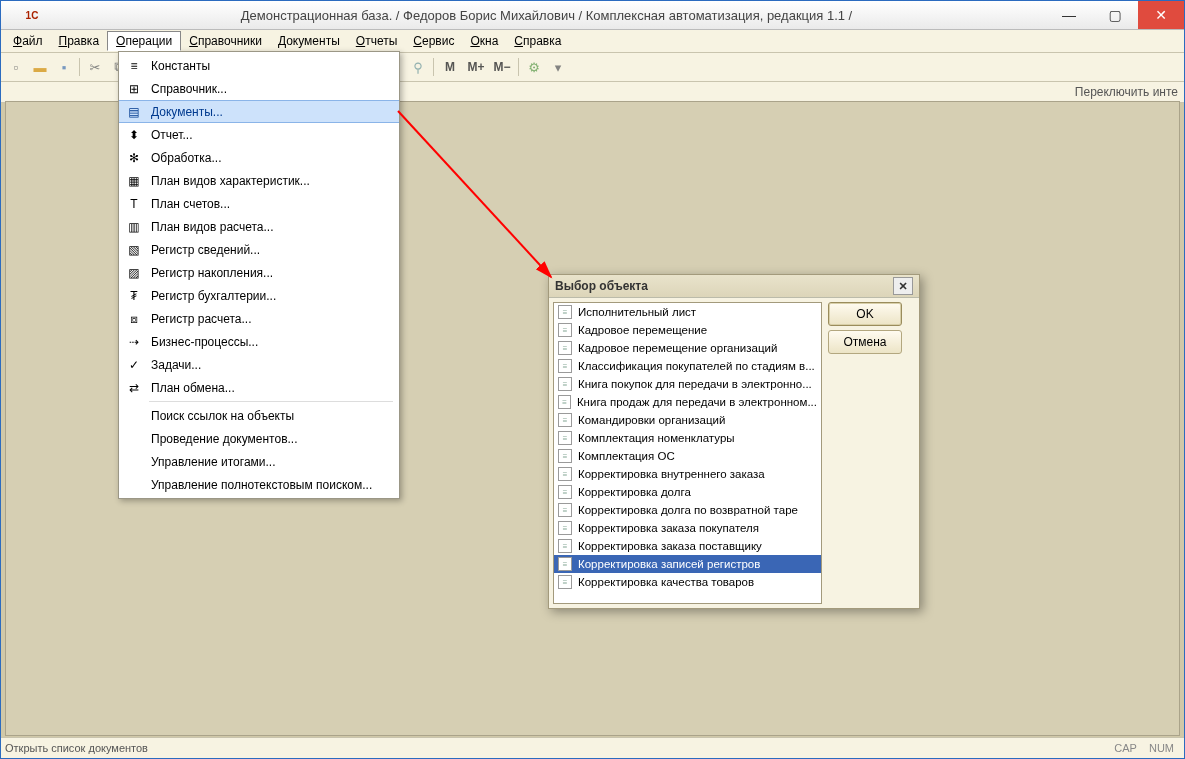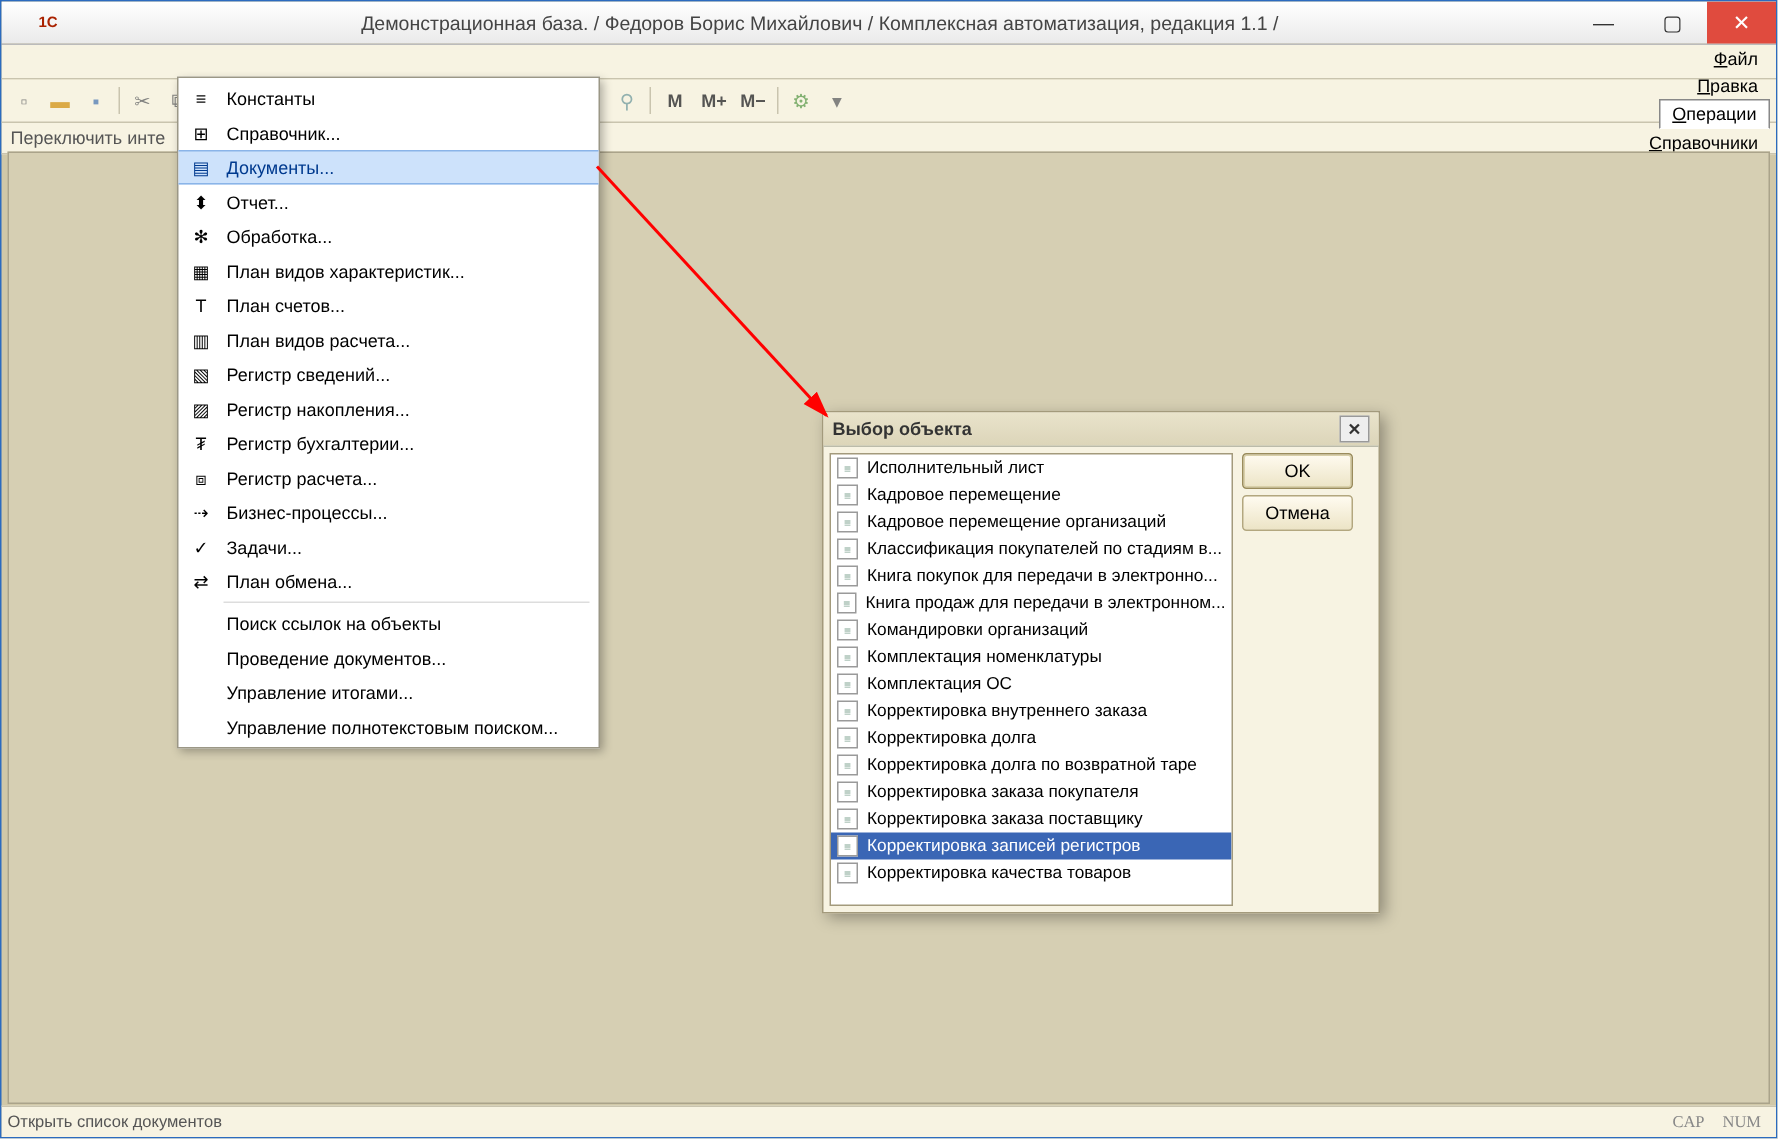--- a/index.html
+++ b/index.html
@@ -4,29 +4,29 @@
 <style>
   html,body{margin:0;padding:0;font-family:sans-serif;font-size:12px;color:#000;background:#fff;}
   .window{position:relative;width:1185px;height:759px;border:1px solid #2b6bbf;box-sizing:border-box;background:#d0c8a8;overflow:hidden;}
   .titlebar{height:28px;background:linear-gradient(#fff,#eaeaea);display:flex;align-items:center;border-bottom:1px solid #bbb;padding-left:16px;}
   .titlebar .logo{width:22px;height:22px;margin:0 4px;display:flex;align-items:center;justify-content:center;}
   .titlebar .logo span{font-size:10px;color:#aa2200;font-weight:bold;}
   .titlebar .title{flex:1;text-align:center;color:#444;font-size:13px;white-space:nowrap;overflow:hidden;}
   .winbtns{display:flex;height:100%;}
   .winbtn{width:46px;display:flex;align-items:center;justify-content:center;font-size:14px;color:#333;}
   .winbtn.close{background:#e04b3e;color:#fff;}
-  .menubar{height:22px;background:#f7f3e2;display:flex;align-items:flex-end;padding:0 4px;border-bottom:1px solid #c9c4ae;font-size:12px;flex-direction:column;}
+  .menubar{height:22px;background:#f7f3e2;display:flex;align-items:center;padding:0 4px;border-bottom:1px solid #c9c4ae;font-size:12px;}
   .menubar .mitem{padding:2px 8px;cursor:default;}
   .menubar .mitem.active{background:#fff;border:1px solid #888;border-bottom:1px solid #fff;position:relative;z-index:50;}
   .menubar .mitem u{text-decoration:underline;}
   .toolbar{height:28px;background:#f7f3e2;border-bottom:1px solid #c9c4ae;display:flex;align-items:center;padding:0 4px;gap:2px;}
   .toolbar .tbtn{width:22px;height:22px;display:flex;align-items:center;justify-content:center;font-size:13px;color:#777;opacity:.9;}
   .toolbar .sep{width:1px;height:18px;background:#c9c4ae;margin:0 2px;}
   .toolbar .txt{color:#444;font-size:12px;font-weight:bold;padding:0 1px;}
-  .hint{height:20px;background:#f7f3e2;border-bottom:1px solid #c9c4ae;padding:0 6px;display:flex;align-items:center;color:#555;}
+  .hint{height:20px;background:#f7f3e2;border-bottom:1px solid #c9c4ae;padding:0 6px;display:flex;align-items:center;color:#555;justify-content:flex-end;}
   .workspace{position:absolute;left:4px;right:4px;top:100px;bottom:22px;background:#d6cfb3;border:1px solid #aaa38a;}
 
   .dropdown{position:absolute;left:117px;top:50px;width:280px;background:#fff;border:1px solid #9b9786;box-shadow:2px 2px 6px rgba(0,0,0,.3);z-index:40;padding:2px 0;}
   .dropdown .drow{display:flex;align-items:center;height:23px;padding:0 12px 0 6px;gap:8px;cursor:default;}
   .dropdown .drow.hover{background:#cde2fb;border-top:1px solid #8ab4e8;border-bottom:1px solid #8ab4e8;height:21px;color:#003a8f;}
   .dropdown .drow .ico{width:18px;height:18px;display:flex;align-items:center;justify-content:center;font-size:12px;}
   .dropdown .dsep{height:1px;background:#ddd;margin:2px 6px 2px 30px;}
   .dropdown .drow .lbl{flex:1;white-space:nowrap;}
 
   .arrow-svg{position:absolute;left:395px;top:108px;z-index:60;pointer-events:none;}
@@ -38,21 +38,21 @@
   .dlg .list{width:267px;height:300px;overflow-y:scroll;background:#fff;border:1px solid #a39a7c;}
   .dlg .list .li{display:flex;align-items:center;height:18px;padding:0 4px;gap:6px;font-size:11.5px;white-space:nowrap;overflow:hidden;}
   .dlg .list .li.sel{background:#3a66b5;color:#fff;}
   .dlg .list .li .lico{width:14px;height:14px;background:#fff;border:1px solid #9a9a9a;box-sizing:border-box;display:flex;align-items:center;justify-content:center;font-size:8px;color:#8a9;}
   .dlg .btns{display:flex;flex-direction:column;gap:4px;}
   .dlg .btn{width:72px;height:22px;background:linear-gradient(#fffbf0,#ece4c6);border:1px solid #b3a77f;border-radius:3px;display:flex;align-items:center;justify-content:center;font-size:12px;}
   .dlg .btn.def{border:1px solid #9a8c5c;box-shadow:0 0 0 1px #d8cfa8 inset;}
 
   .status{position:absolute;left:0;right:0;bottom:0;height:20px;background:#f7f3e2;border-top:1px solid #c9c4ae;display:flex;align-items:center;padding:0 4px;font-size:11px;color:#555;}
   .status .spacer{flex:1;}
-  .status .cap{padding:0 6px;color:#888;font-family:Liberation Serif, serif;}
+  .status .cap{padding:0 6px;color:#888;}
   
   
   .dlg .list::-webkit-scrollbar{width:16px;}
   .dlg .list::-webkit-scrollbar-track{background:#efefef;border-left:1px solid #ccc;}
   .dlg .list::-webkit-scrollbar-thumb{background:#cfcfcf;border:1px solid #aaa;}
 </style>
 </head>
 <body>
 
 <div class="window">

